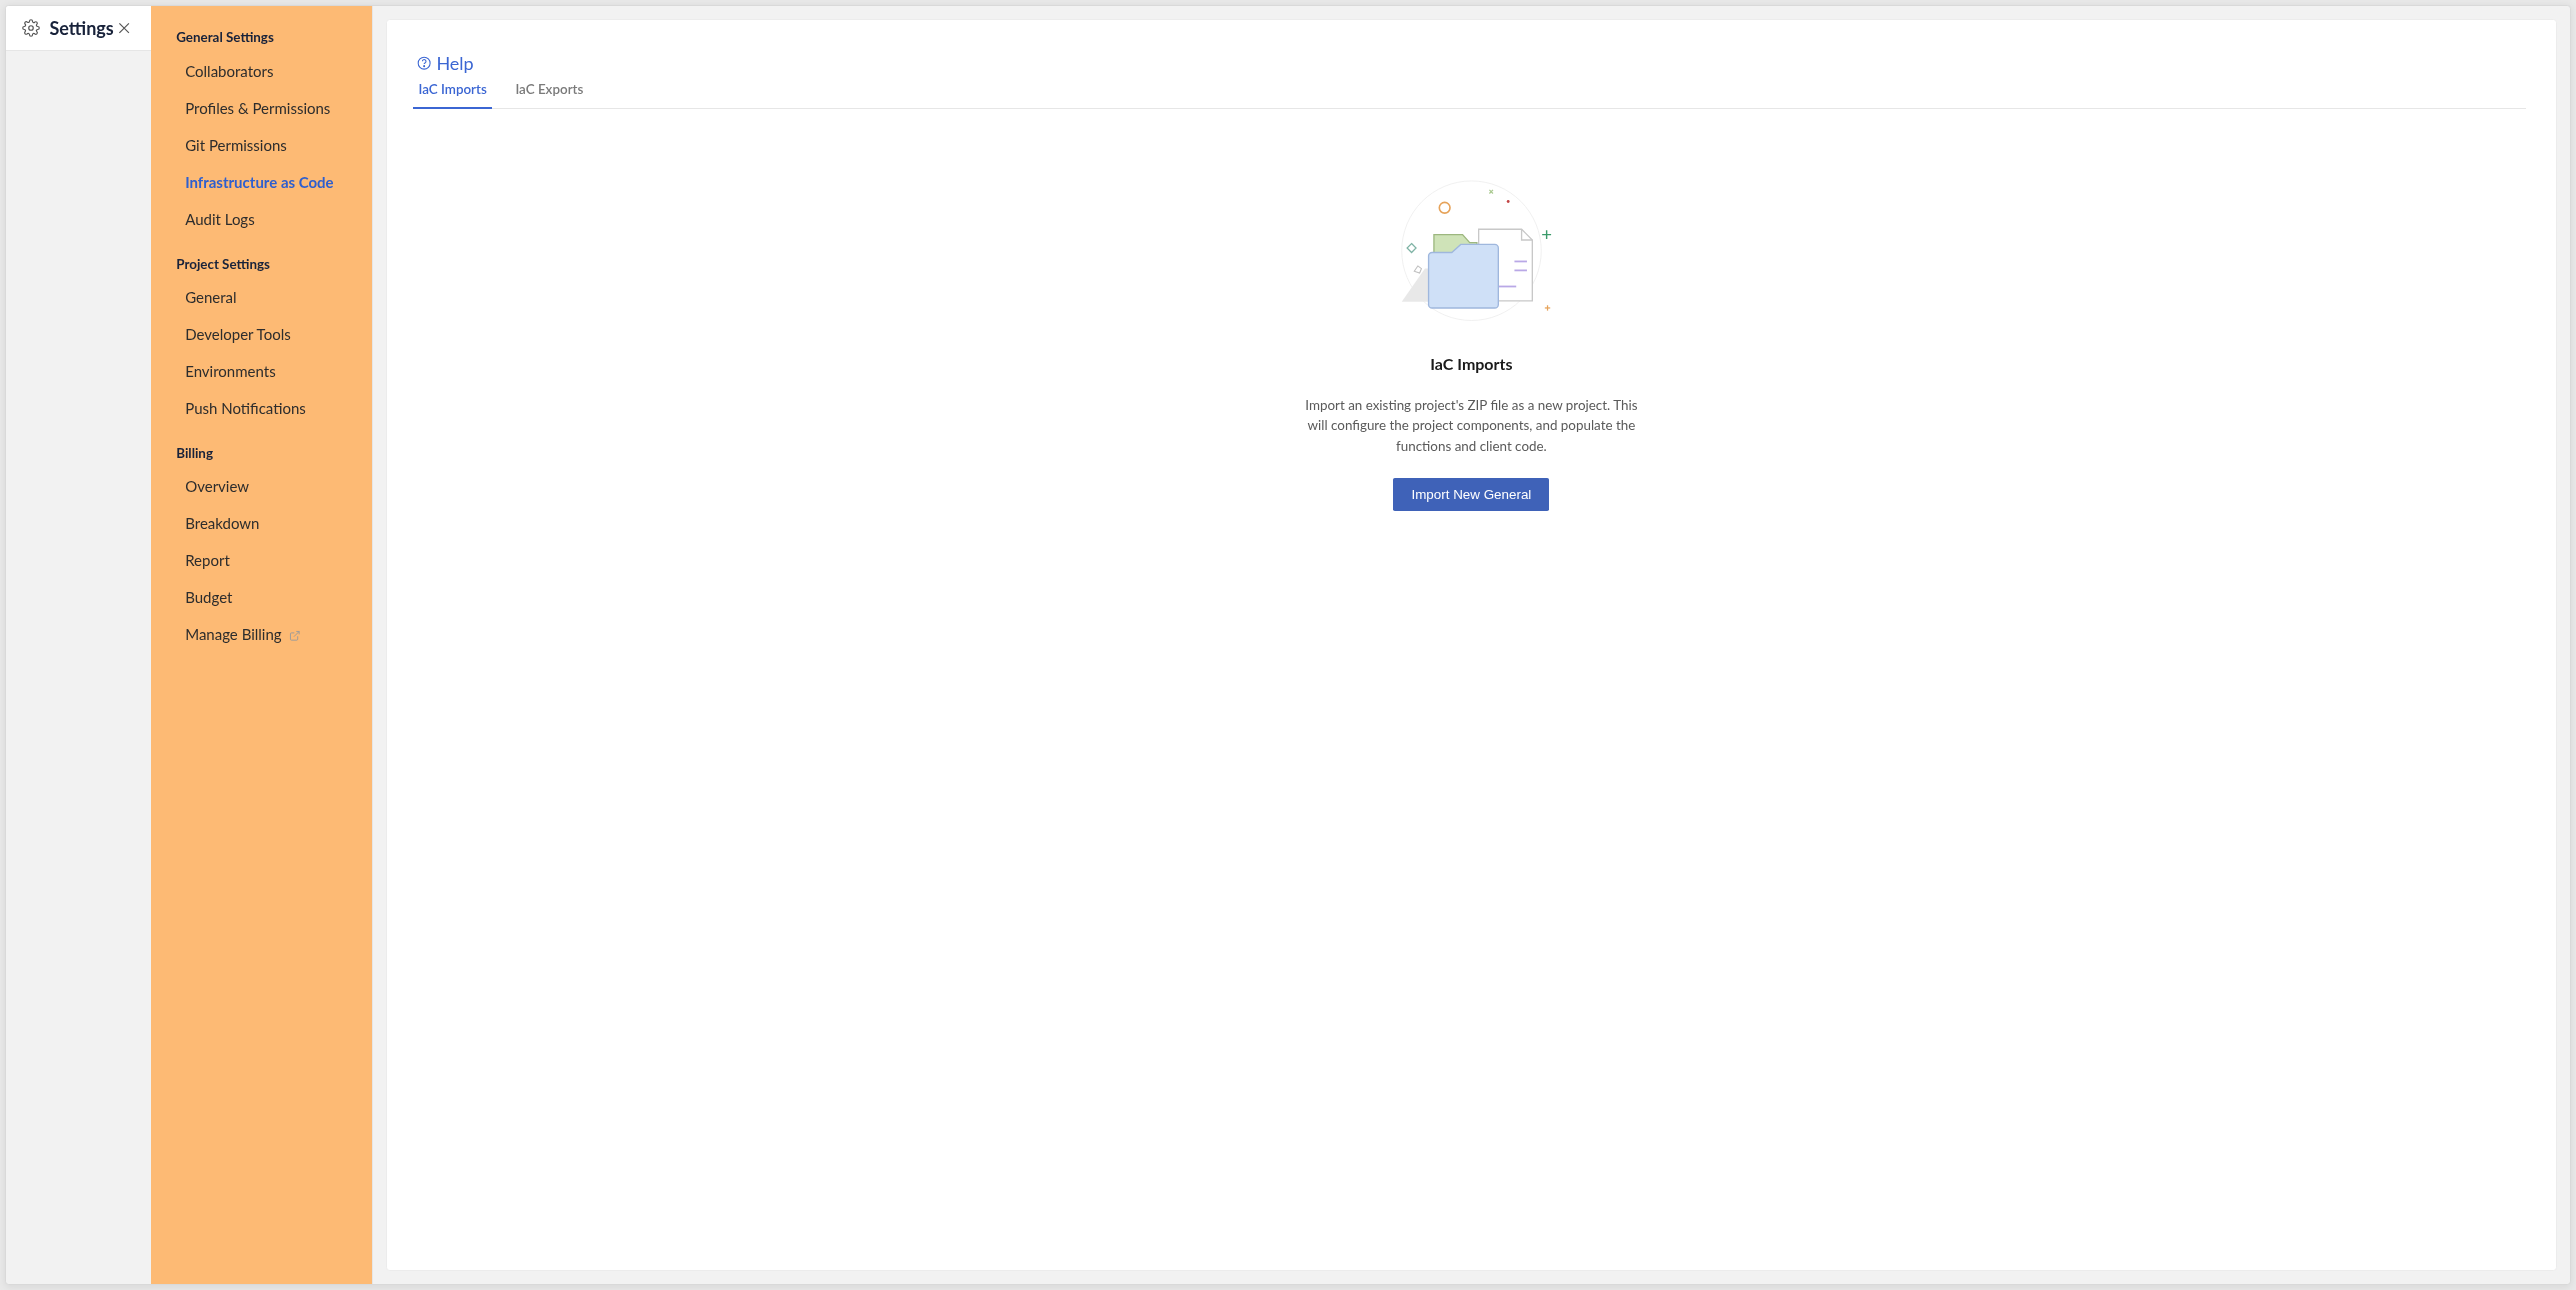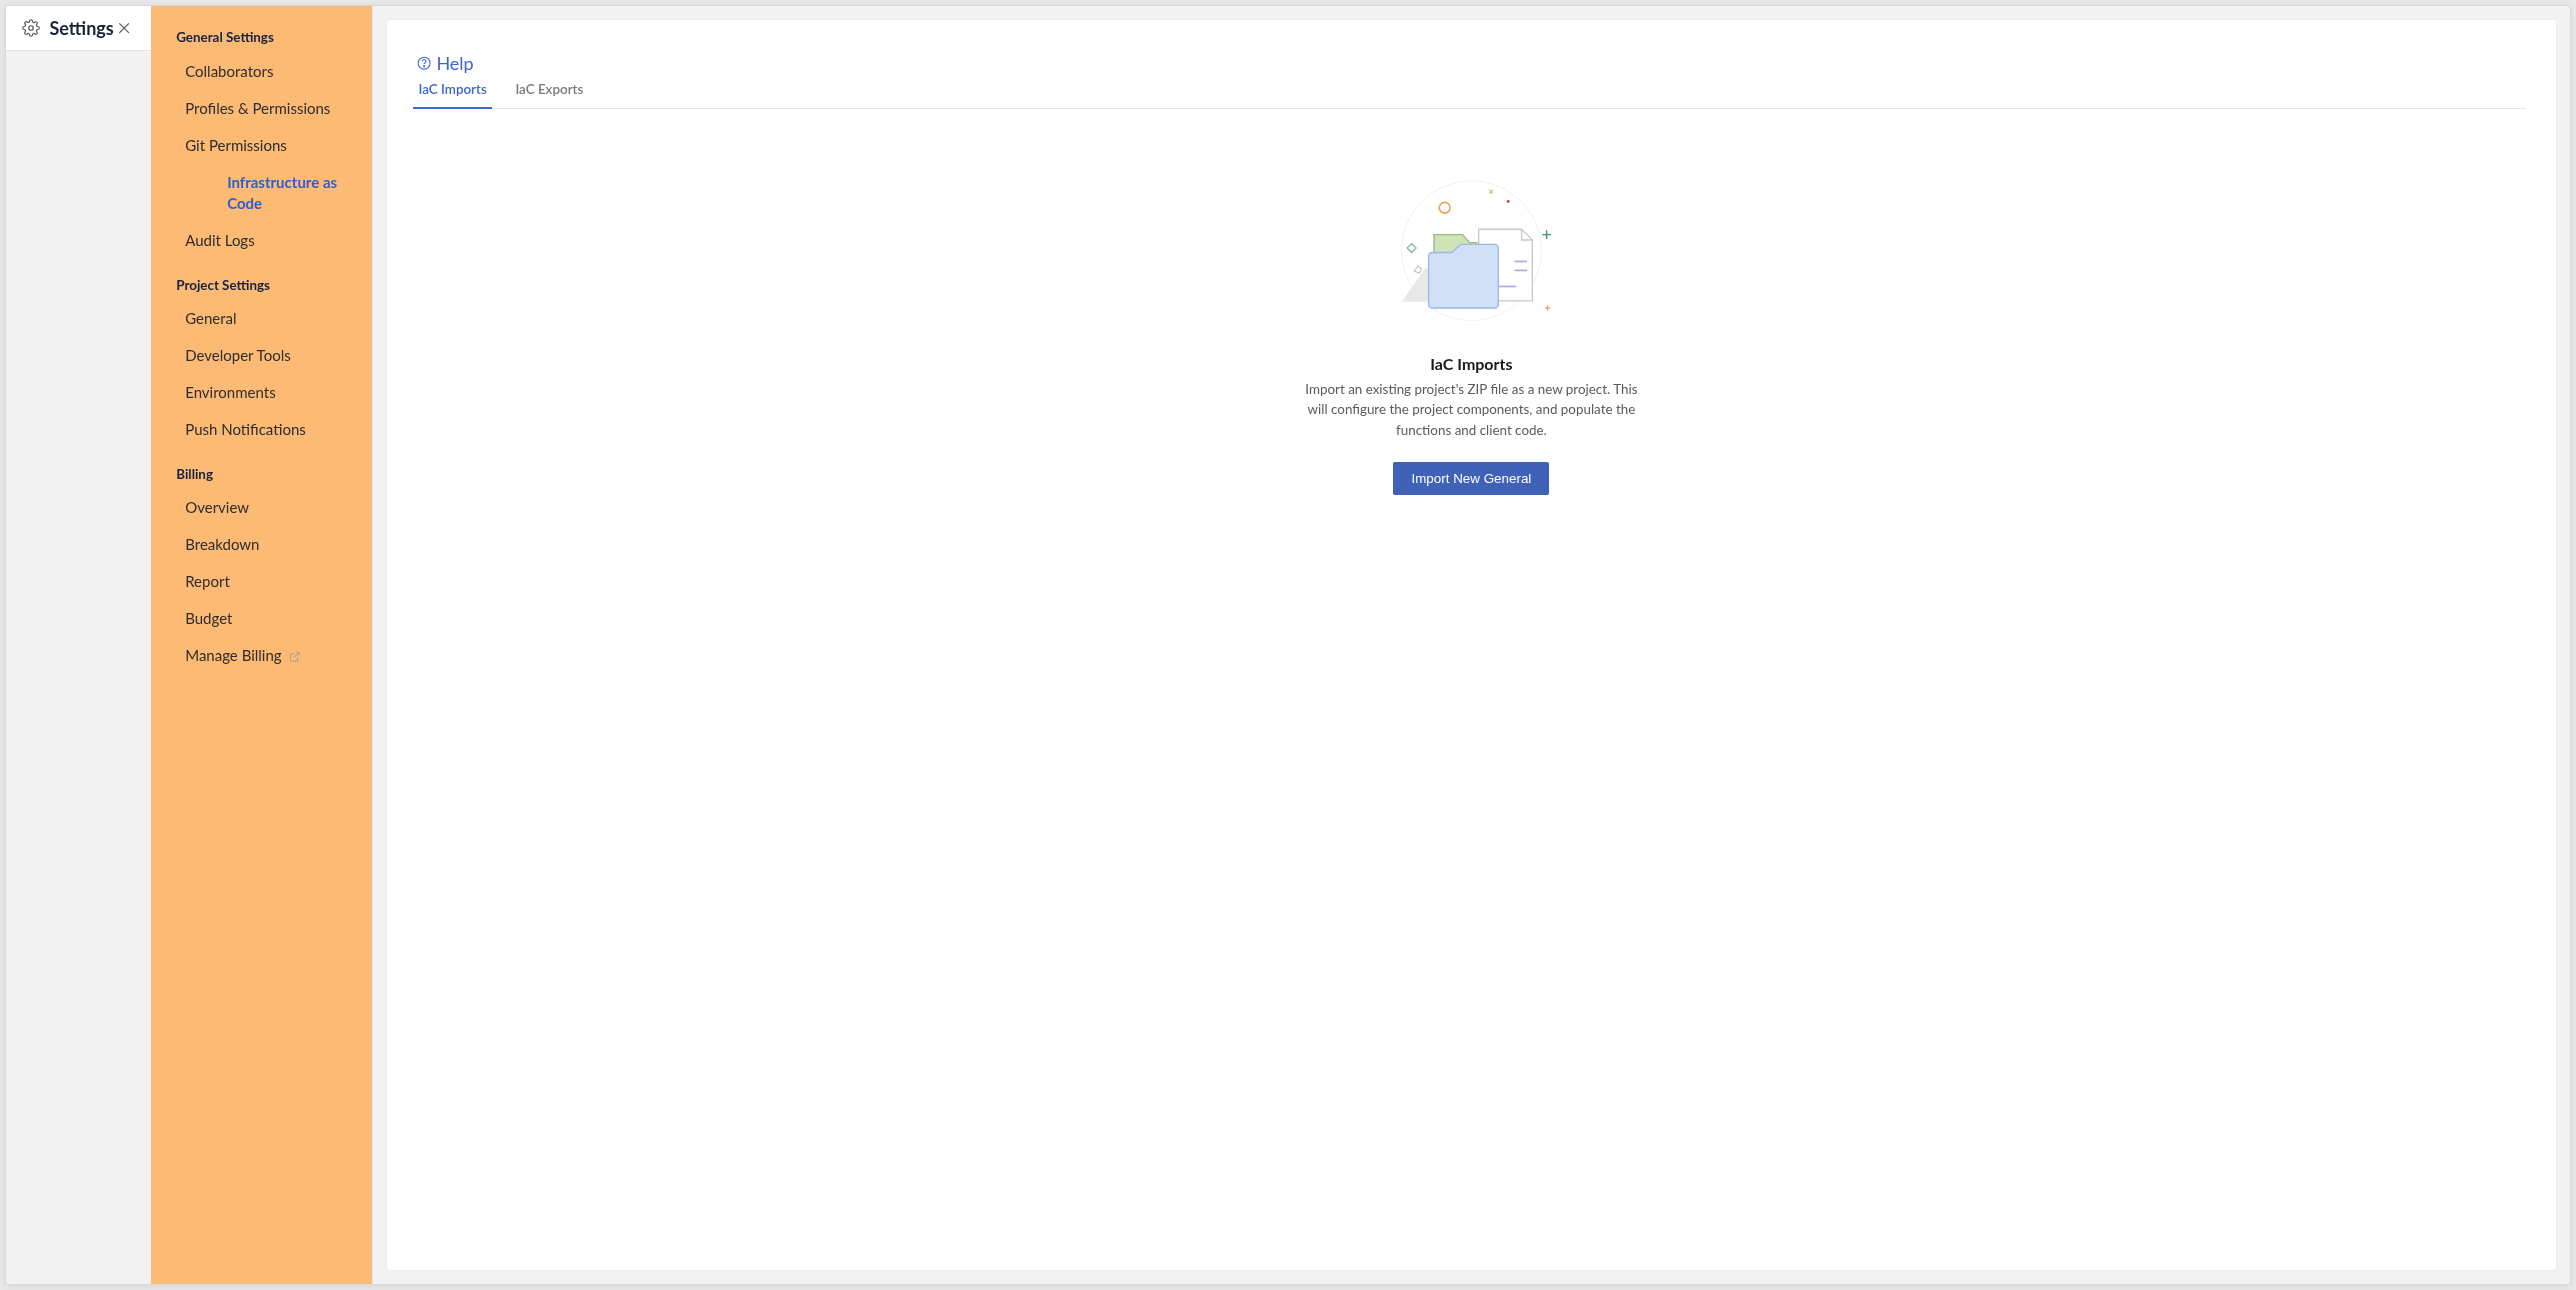--- a/index.html
+++ b/index.html
@@ -93,21 +93,20 @@
     gap: 7.2px;
     padding: 8px 25px 8px 34px;
     font-size: 15px;
     color: #2d2d2d;
     cursor: pointer;
     line-height: 1.4;
   }
   .side-item.active {
     color: var(--blue);
     font-weight: 700;
-    margin-left: 42px;
   }
   .ext-icon svg { display: inline-block; vertical-align: middle; }
 
   
   .main {
     flex: 1;
     padding: 12.5px;
     overflow-y: auto;
   }
   .panel {
@@ -194,20 +193,21 @@
     font-weight: 700;
     color: #1a1a1a;
     margin-bottom: 5.4px;
   }
   .empty-desc {
     font-size: 13.4px;
     color: var(--text-muted);
     max-width: 340px;
     line-height: 1.55;
     margin-bottom: 21.5px;
+    margin-top: 16px;
   }
   .primary-btn {
     background: #3f62b8;
     color: #fff;
     border: none;
     font-size: 13.4px;
     padding: 9px 18px;
     border-radius: 1.8px;
     cursor: pointer;
     font-weight: 500;

